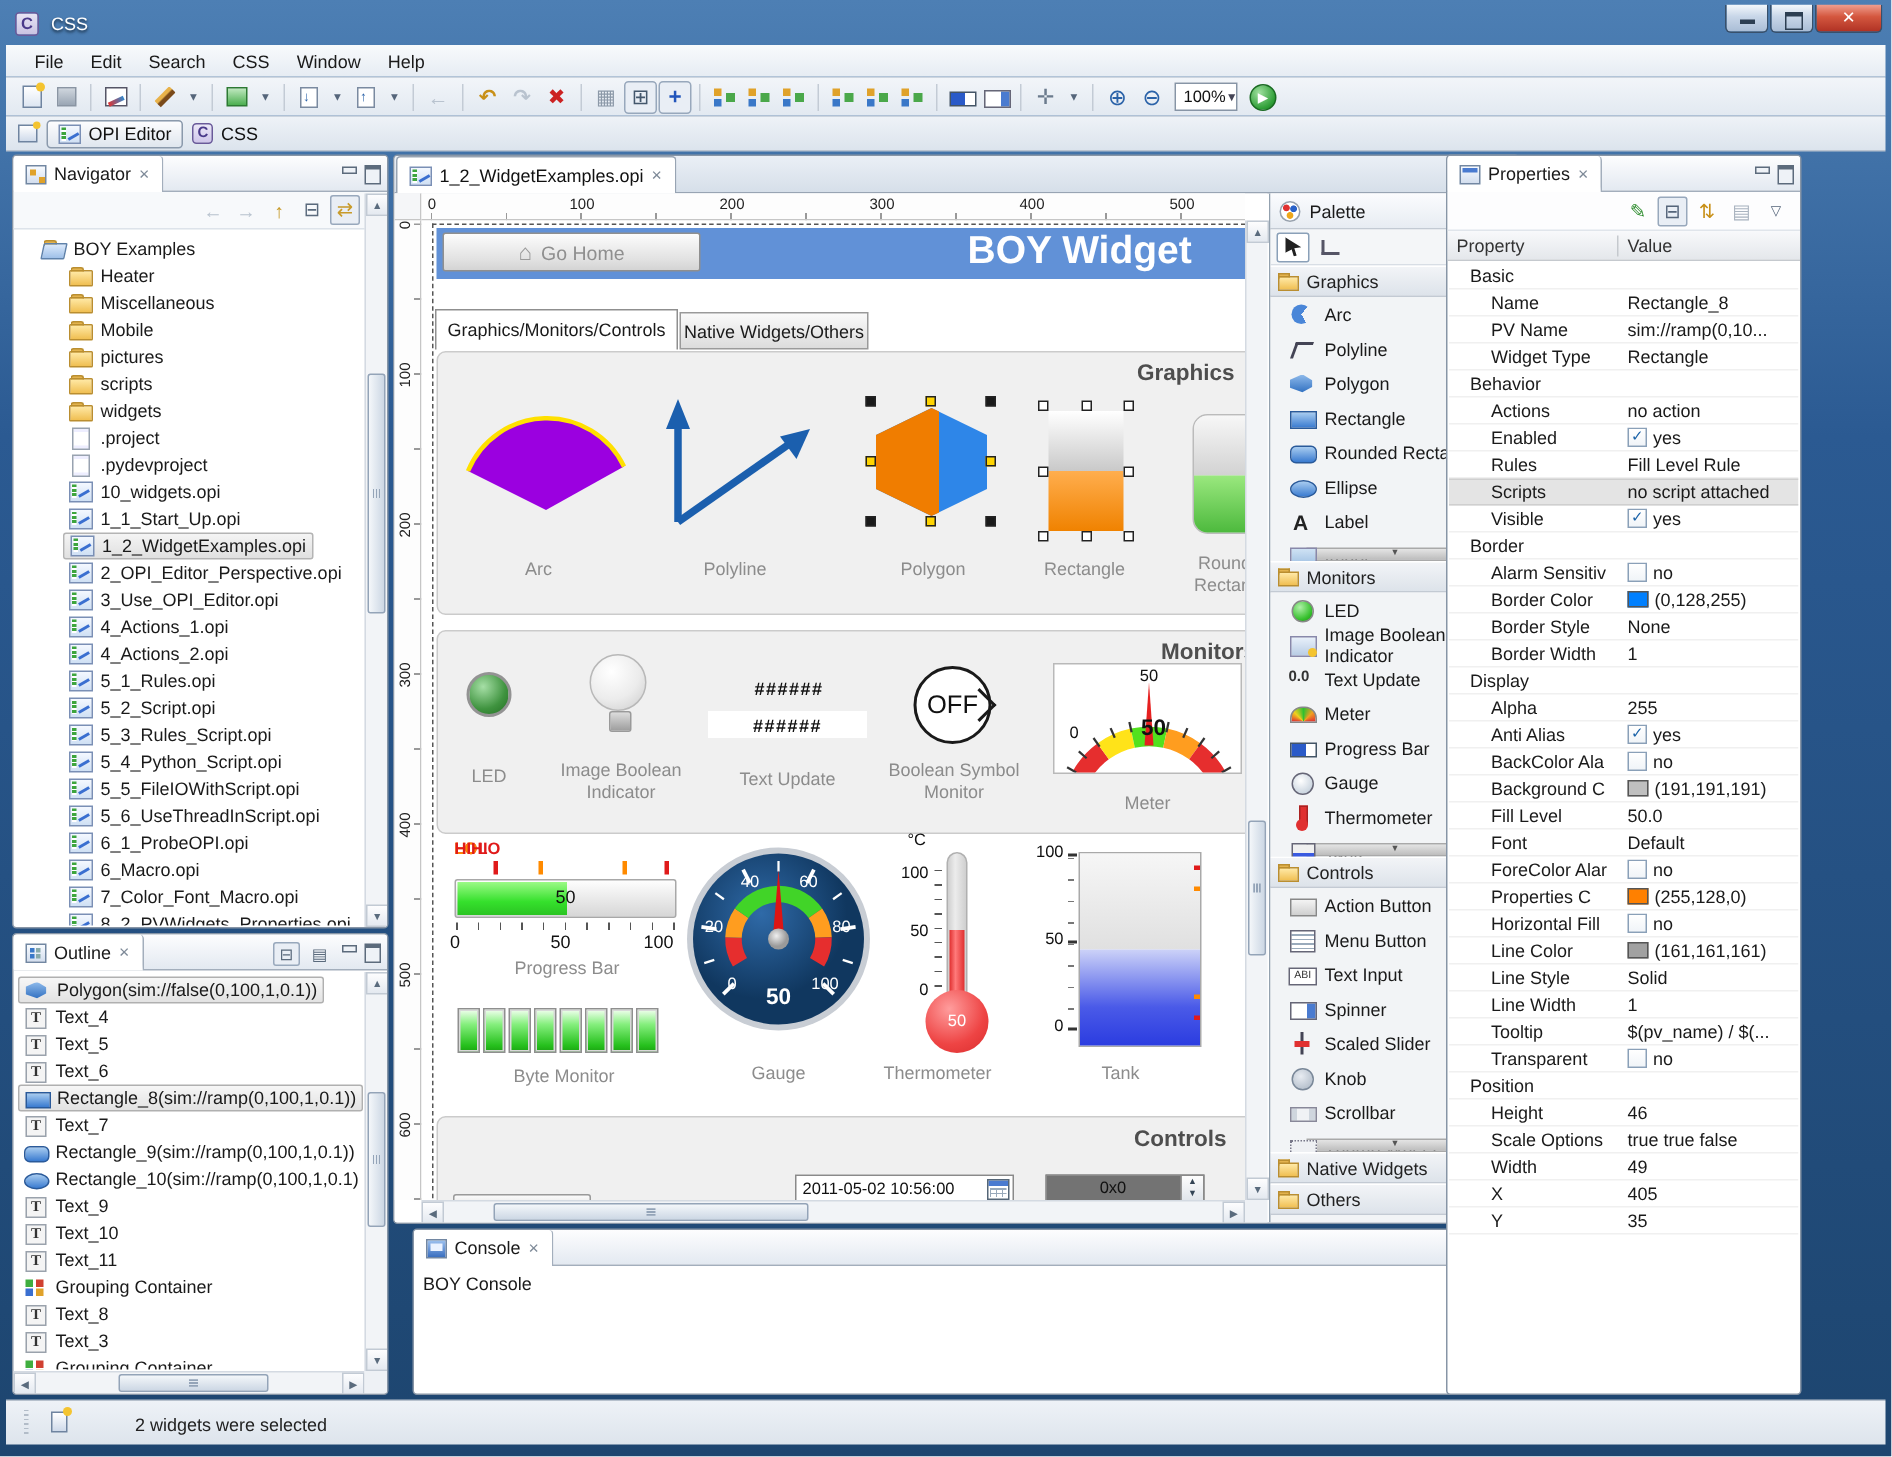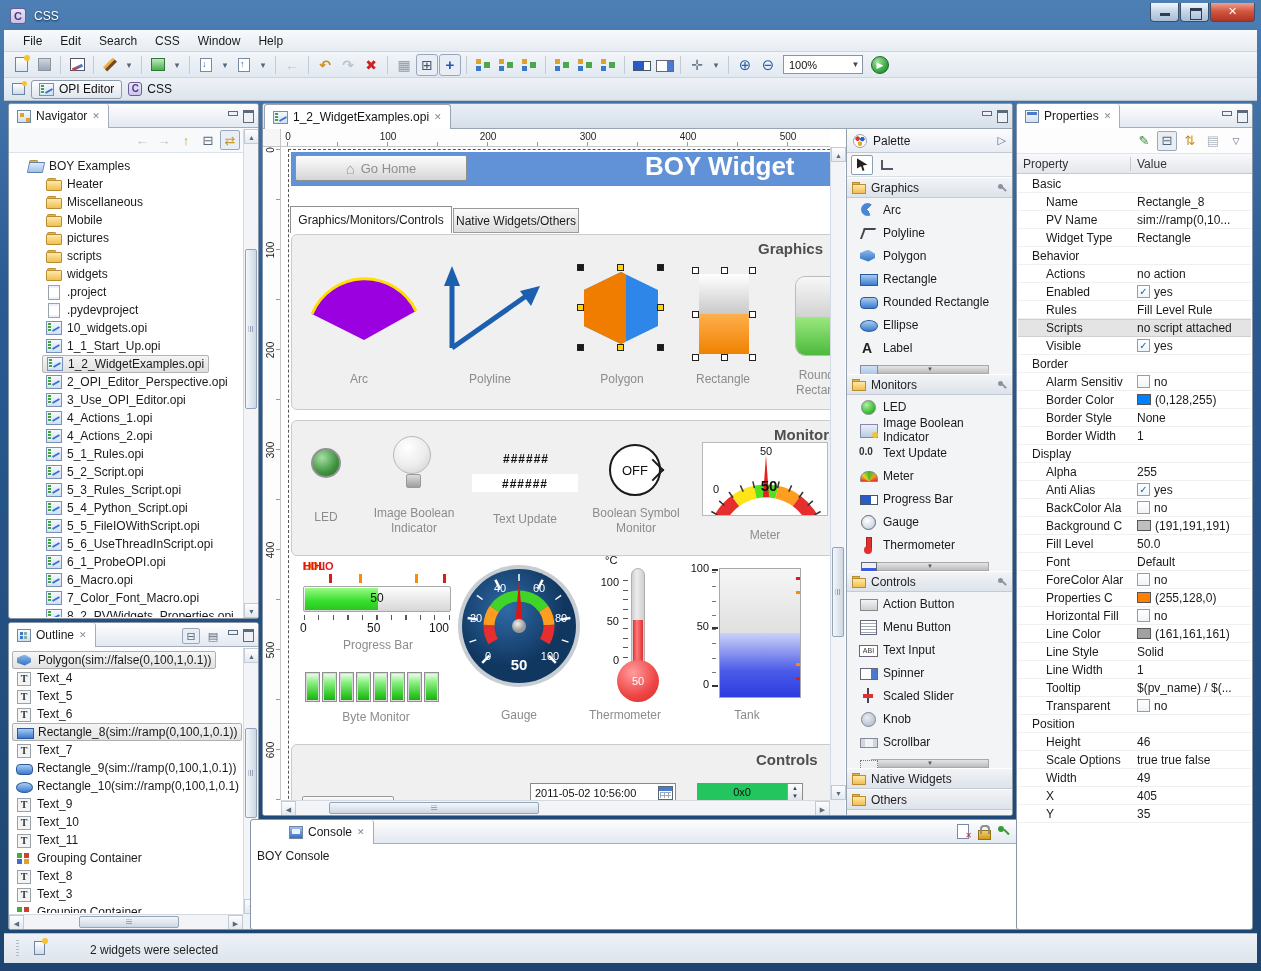--- a/index.html
+++ b/index.html
@@ -42,21 +42,21 @@
   .ic-chart { width:15px; height:13px; background:#fff; border:1px solid #556; position:relative; }
   .ic-chart::after { content:""; position:absolute; left:1px; top:7px; width:11px; height:3px; background:linear-gradient(90deg,#d33,#38c); transform:rotate(-25deg); }
   .ic-brush { width:14px; height:14px; background:linear-gradient(135deg,#e8b24a 45%,#7a4a1a 50%); clip-path:polygon(0 70%,70% 0,100% 30%,30% 100%); }
   .ic-runopi { width:14px; height:13px; background:linear-gradient(#bfe8bf,#4caf50); border:1px solid #2d7a33; }
   .ic-doc { width:12px; height:14px; background:#fff; border:1px solid #7a8aa0; position:relative; }
   .ic-doc::after { content:"↓"; position:absolute; left:1px; top:0; font-size:9px; color:#2a62a8; }
   .ic-doc.up::after { content:"↑"; }
   .ic-comp { width:15px; height:14px; position:relative; }
   .ic-comp::before { content:""; position:absolute; left:0; top:1px; width:5px; height:5px; background:#e0a22a; box-shadow:0 7px 0 #3a78c8; }
   .ic-comp::after { content:""; position:absolute; left:8px; top:4px; width:6px; height:6px; background:#4aa84a; }
-  .zoom-combo { width:80px; height:19px; background:#fff; border:1px solid #8795a6; display:flex; align-items:center; margin:0 3px; }
+  .zoom-combo { width:42px; height:19px; background:#fff; border:1px solid #8795a6; display:flex; align-items:center; margin:0 3px; }
   .zoom-combo .zv { flex:1; padding-left:5px; font-size:11px; color:#111; }
   .zoom-combo .za { width:13px; font-size:8px; color:#445; text-align:center; }
   .playbtn { width:18px; height:18px; border-radius:50%; background:radial-gradient(circle at 35% 30%,#9fe09f,#2e9e36 70%,#1c7524); border:1px solid #1a6a22; color:#fff; font-size:9px; text-align:center; line-height:17px; margin-left:4px; }
   .playbtn::before { content:"▶"; }
   .perspbar { position:absolute; left:4px; top:78px; right:4px; height:23px; background:linear-gradient(#eef2f7,#dce4ed); border-bottom:1px solid #b9c3d0; display:flex; align-items:center; padding-left:8px; gap:6px; }
   .persp-btn { display:flex; align-items:center; gap:5px; height:19px; padding:0 7px; border:1px solid #8b9aac; border-radius:3px; background:linear-gradient(#fdfdfe,#dfe6ee); color:#111; }
   .persp-plain { display:flex; align-items:center; gap:5px; color:#111; }
   .ic-persp { width:13px; height:12px; border:1px solid #6f84a0; background:linear-gradient(#fff,#cfdaea); position:relative; }
   .ic-persp::after { content:""; position:absolute; right:-3px; top:-3px; width:5px; height:5px; background:#f4c430; border-radius:50%; }
   .i-opi { width:15px; height:13px; border:1px solid #7a8fb5; background:linear-gradient(#f4f8ff,#cfe0f4); position:relative; }
@@ -152,21 +152,21 @@
   .gbox { position:absolute; background:#f0f0f0; border:1px solid #cbcbcb; border-radius:6px; }
   .gbox-title { position:absolute; font-size:15px; font-weight:bold; color:#4e4e4e; }
   .wlabel { position:absolute; text-align:center; color:#8c8c8c; font-size:12px; line-height:15px; }
   .handle { position:absolute; width:7px; height:7px; border:1px solid #222; }
   .hb { background:#1a1a1a; } .hy { background:#ffd400; } .hw { background:#fff; }
   .ledw { position:absolute; border-radius:50%; background:radial-gradient(circle at 35% 30%,#a6dfa6,#3f933f 60%,#236e23); border:2px solid #939393; }
   .bulb { position:absolute; width:38px; height:38px; border-radius:50%; background:radial-gradient(circle at 38% 30%,#ffffff,#ececec 55%,#cbcbcb); border:1px solid #b8b8b8; }
   .bulb::after { content:""; position:absolute; left:12px; top:37px; width:13px; height:12px; background:linear-gradient(#dcdcdc,#9e9e9e); border:1px solid #9a9a9a; border-radius:2px; }
   .tuline { position:absolute; font-size:12px; font-weight:bold; color:#111; text-align:center; letter-spacing:1px; }
   .tufield { position:absolute; background:#fff; }
-  .bsm { position:absolute; width:52px; height:52px; border-radius:50%; border:2px solid #1a1a1a; background:#fff; display:flex; align-items:center; justify-content:center; font-size:13px; color:#111; }
+  .bsm { position:absolute; width:52px; height:52px; border-radius:50%; border:2px solid #1a1a1a; background:#fff; display:flex; align-items:center; justify-content:center; font-size:17px; color:#111; }
   .bsm-flag { position:absolute; width:16px; height:16px; border-right:2px solid #1a1a1a; border-bottom:2px solid #1a1a1a; transform:rotate(-45deg); }
   .meterw { position:absolute; left:413px; top:292px; width:126px; height:74px; background:#fff; border:1px solid #b9b9b9; overflow:hidden; }
   .meterw .mtop { position:absolute; left:0; top:2px; width:126px; text-align:center; font-size:11px; color:#111; }
   .meterw .mmin { position:absolute; left:10px; top:40px; font-size:11px; color:#111; }
   .meterw .mval { position:absolute; left:46px; top:34px; width:40px; text-align:center; font-size:15px; font-weight:bold; color:#111; }
   .pbar-markers span { position:absolute; top:0; font-size:11px; font-weight:bold; }
   .mtick { position:absolute; top:14px; width:3px; height:9px; }
   .pbar { position:absolute; left:0; top:26px; width:148px; height:26px; border:1px solid #a8a8a8; border-radius:2px; background:linear-gradient(#fefefe,#d6d6d6); }
   .pbar-fill { position:absolute; left:1px; top:1px; width:73px; height:22px; background:linear-gradient(#9bfa86,#35e02c 60%,#2bc423); }
   .pbar-val { position:absolute; left:40px; top:31px; width:68px; text-align:center; font-size:12px; color:#111; }
@@ -189,21 +189,21 @@
   .tankw .tkk { position:absolute; left:25px; width:6px; height:2px; background:#333; }
   .tankw .tmin { position:absolute; left:25px; top:12px; width:4px; height:114px; background:repeating-linear-gradient(#777 0 1px,#fff0 1px 14.3px); }
   .tankbody { position:absolute; left:32px; top:8px; width:82px; height:130px; border:1px solid #a9a9a9; }
   .tankbody .tt { position:absolute; left:0; top:0; width:100%; height:50%; background:linear-gradient(#f6f6f6,#e0e0e0); }
   .tankbody .tb { position:absolute; left:0; top:50%; width:100%; height:50%; background:linear-gradient(#ccd2f8,#4a5ae8 60%,#2b3ce0); }
   .tmark { position:absolute; width:4px; height:3px; }
   .cbox-sliver { position:absolute; left:13px; top:646px; width:92px; height:12px; background:linear-gradient(#fafafa,#e0e0e0); border:1px solid #9a9a9a; border-radius:2px; }
   .datefield { position:absolute; left:241px; top:633px; width:146px; height:20px; background:#fff; border:1px solid #8a8a8a; font-size:11px; color:#111; display:flex; align-items:center; padding-left:4px; }
   .calicon { position:absolute; right:2px; top:2px; width:15px; height:14px; border:1px solid #567; background:linear-gradient(#4a7bd0 0 4px,#fff 4px), #fff; background-repeat:no-repeat; }
   .calicon::after { content:""; position:absolute; left:1px; top:5px; right:1px; bottom:1px; background:repeating-linear-gradient(90deg,#9ab 0 1px,#fff0 1px 4px), repeating-linear-gradient(#9ab 0 1px,#fff0 1px 3px); }
-  .spinnerw { position:absolute; left:408px; top:633px; width:106px; height:19px; background:#22c55e; border:1px solid #8a8a8a; font-size:11px; color:#111; }
+  .spinnerw { position:absolute; left:408px; top:633px; width:106px; height:19px; background:#737373; border:1px solid #8a8a8a; font-size:11px; color:#111; }
   .spinnerw .sv { position:absolute; left:0; right:16px; top:2px; text-align:center; }
   .spinnerw .sarr { position:absolute; right:0; top:0; bottom:0; width:15px; border-left:1px solid #999; background:linear-gradient(#fdfdfd,#dfe4ea); font-size:6px; color:#345; text-align:center; line-height:8px; }
 
   
   .palette { position:absolute; top:25px; right:0; width:166px; bottom:0; border-left:1px solid #93a1af; background:#f2f4f6; }
   .pal-head { height:24px; background:linear-gradient(#fbfcfe,#e7ecf2); border-bottom:1px solid #c3cad3; display:flex; align-items:center; gap:6px; padding:0 6px; color:#1a1a1a; }
   .pal-icon { width:14px; height:14px; border-radius:50%; border:1px solid #98a2ae; background:radial-gradient(circle at 30% 30%,#e03030 0 2px,#fff0 2.5px),radial-gradient(circle at 70% 35%,#2a62c8 0 2px,#fff0 2.5px),radial-gradient(circle at 50% 72%,#eda71c 0 2px,#fff0 2.5px),#fff; }
   .pal-arrow { margin-left:auto; color:#55657a; font-size:11px; }
   .pal-arrow::before { content:"▷"; }
   .pal-tools { height:24px; background:#f4f6f8; border-bottom:1px solid #d8dee5; display:flex; align-items:center; padding-left:4px; gap:3px; }
@@ -1124,21 +1124,21 @@
         <span class="dfold"></span>
         <span>Native Widgets</span>
       </div>
       <div class="dhead">
         <span class="dfold"></span>
         <span>Others</span>
       </div>
     </div>
   </div>
 
-  <div class="panel" style="left:250px; top:819px; width:873px; height:111px;padding-left:30px;">
+  <div class="panel" style="left:275px; top:819px; width:873px; height:111px;">
     <div class="vtabrow">
       <div class="vtab">
         <span class="vicon con"></span>
         <span>Console</span>
         <span class="tclose"></span>
       </div>
       <div class="con-icons">
         <span class="ci clear"></span>
         <span class="ci lock"></span>
         <span class="ci pin"></span>
@@ -1148,21 +1148,21 @@
         <span class="ci dd"></span>
       </div>
       <div class="mmgrp">
         <span class="mm min"></span>
         <span class="mm max"></span>
       </div>
     </div>
     <div class="con-label">BOY Console</div>
   </div>
 
-  <div class="panel" style="left:1016px; top:103px; width:237px; height:827px;">
+  <div class="panel" style="left:964px; top:103px; width:237px; height:827px;">
     <div class="vtabrow">
       <div class="vtab">
         <span class="vicon pro"></span>
         <span>Properties</span>
         <span class="tclose"></span>
       </div>
       <div class="mmgrp">
         <span class="mm min"></span>
         <span class="mm max"></span>
       </div>

